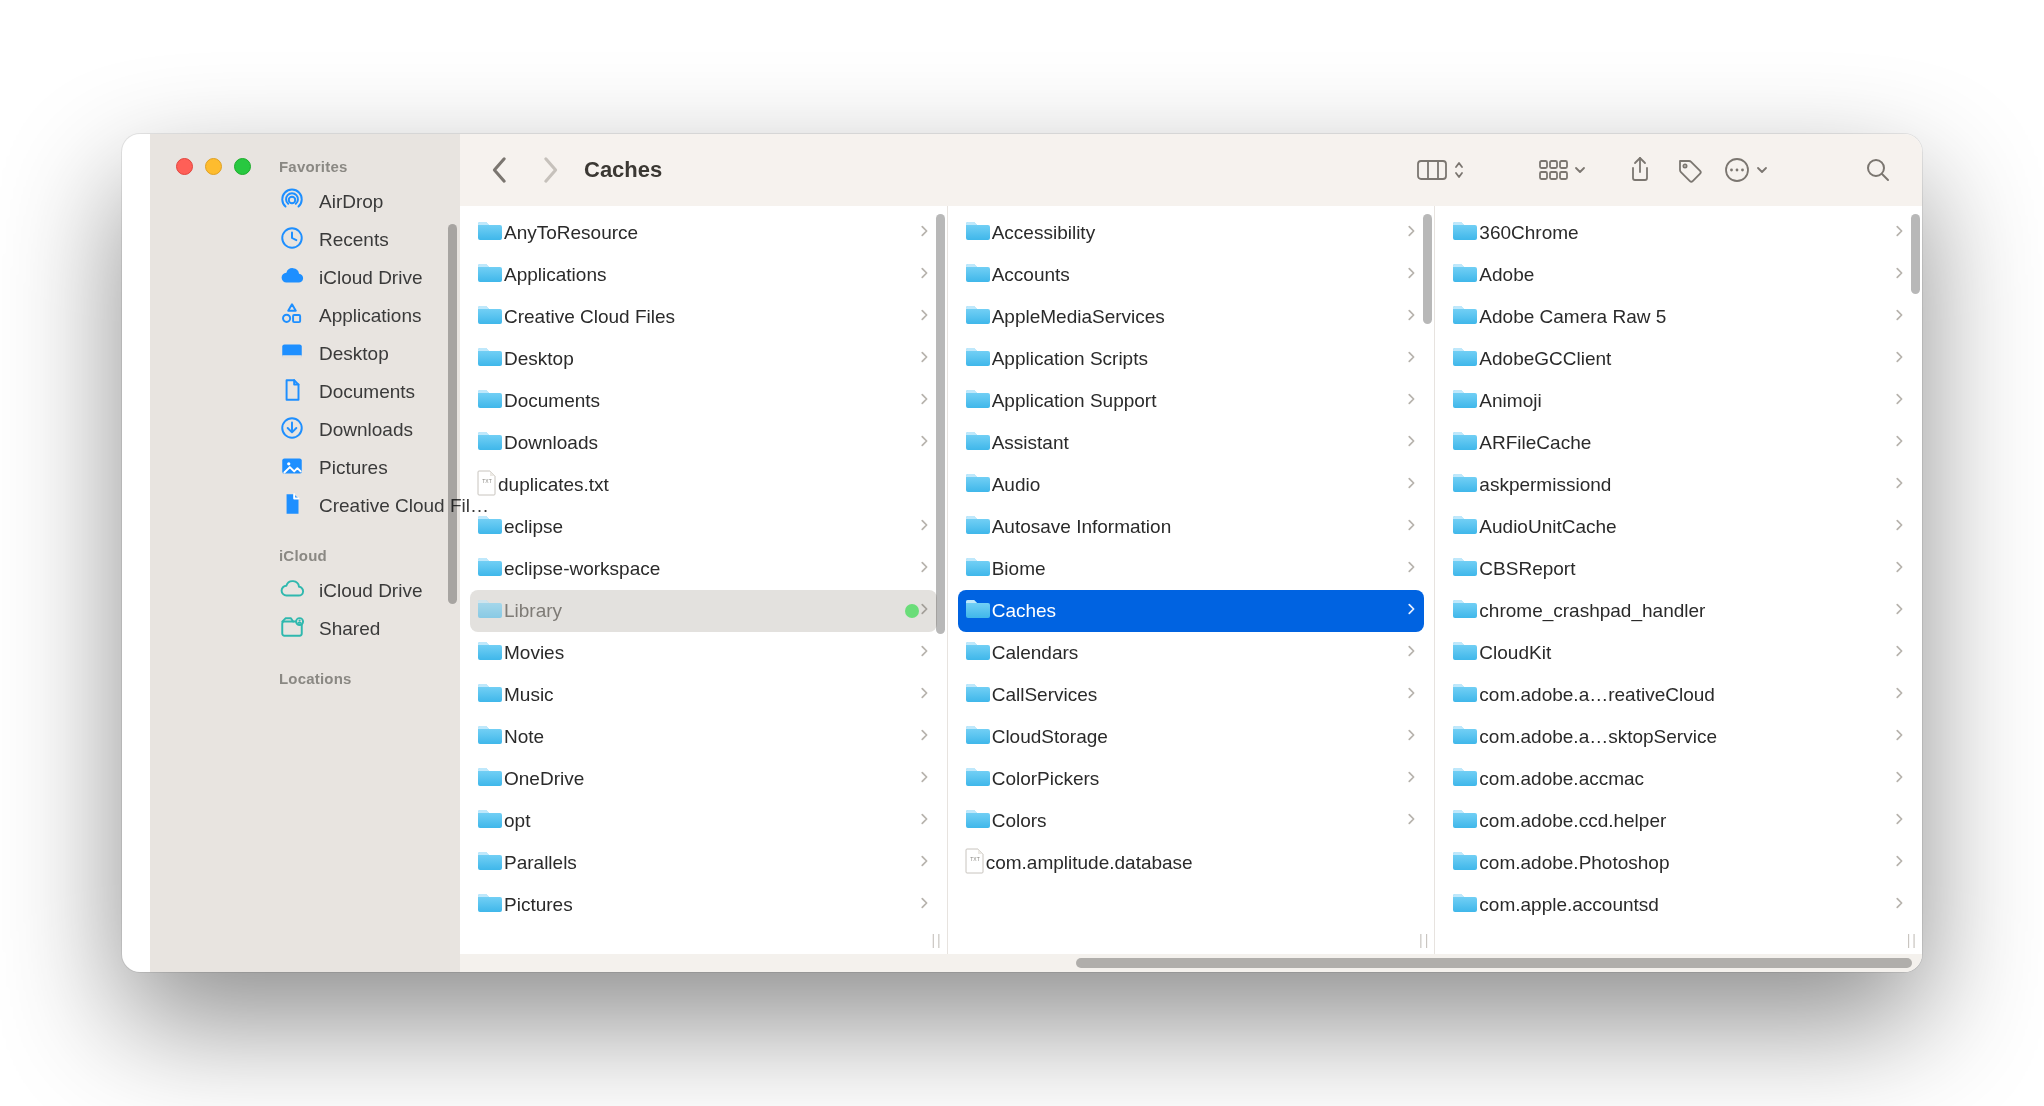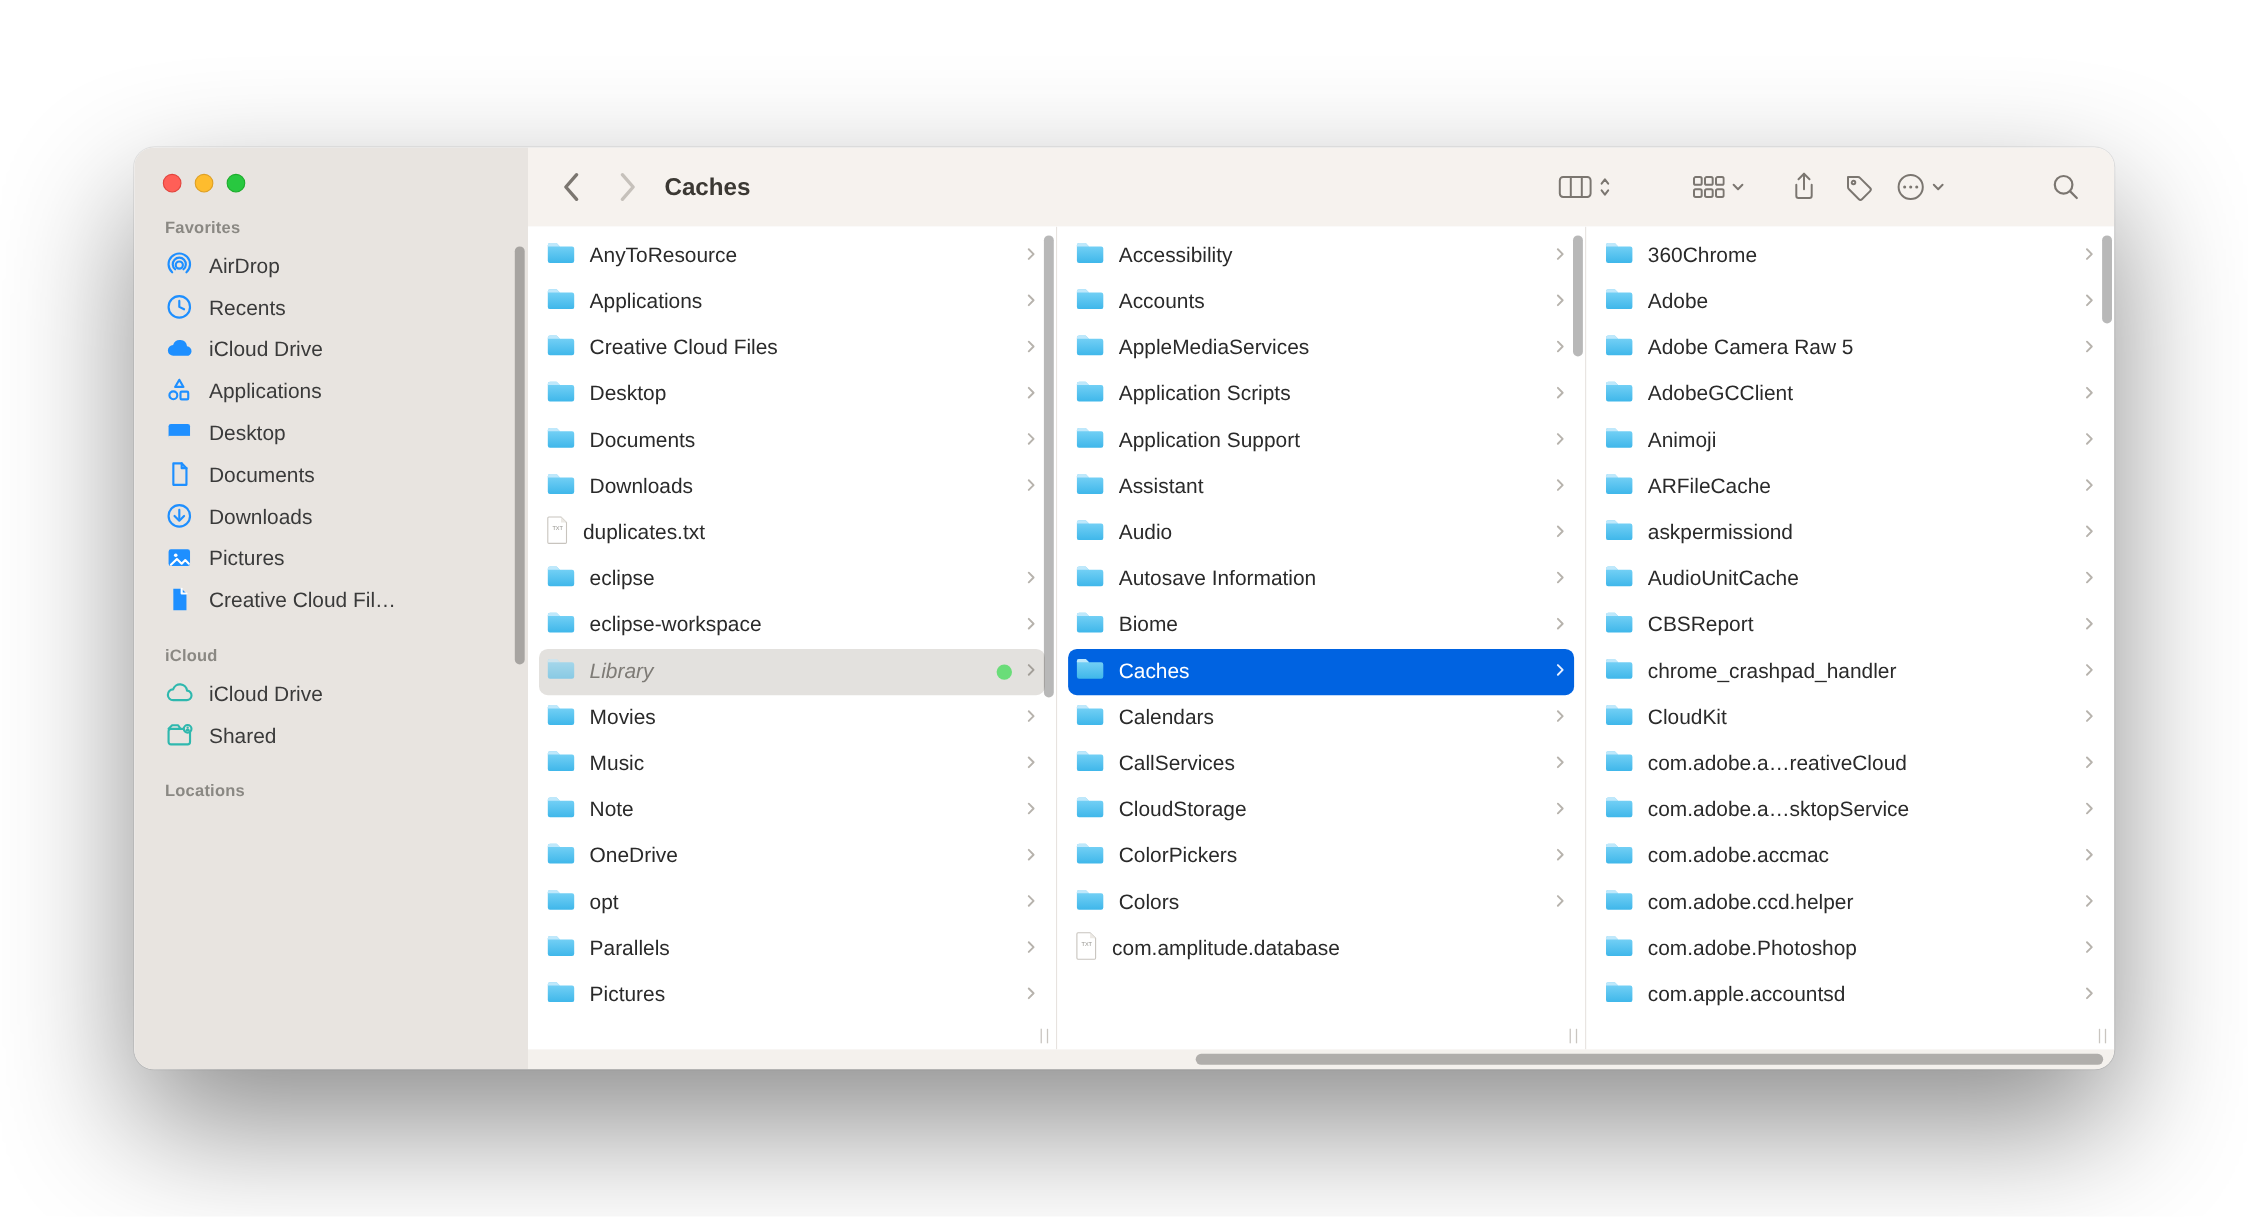--- a/index.html
+++ b/index.html
@@ -3,21 +3,21 @@
 <meta charset="utf-8">
 <style>
   * { box-sizing: border-box; margin: 0; padding: 0; font-family: -apple-system, "Helvetica Neue", Arial, sans-serif; }
   body { background: transparent; display: flex; align-items: center; justify-content: center; width: 2044px; height: 1106px; }
   .window {
     width: 1800px; height: 838px; border-radius: 18px; overflow: hidden;
     box-shadow: 0 50px 120px rgba(0,0,0,0.45), 0 0 0 1px rgba(0,0,0,0.08);
     display: flex; background: #fff;
   }
   
-  .sidebar { width: 358px; background: #e8e4e0; display: flex; flex-direction: column; position: relative; }
+  .sidebar { width: 310px; background: #e8e4e0; display: flex; flex-direction: row; position: relative; margin-left: 28px; }
   .traffic { display: flex; gap: 12px; padding: 24px 0 0 26px; }
   .traffic-dot { width: 17px; height: 17px; border-radius: 50%; }
   .dot-close { background: #ff5f57; border: 1px solid #e2443d; }
   .dot-min { background: #febc2e; border: 1px solid #dfa023; }
   .dot-max { background: #28c840; border: 1px solid #1dad2c; }
   .side-section { padding: 18px 14px 0 14px; }
   .side-heading { font-size: 15px; font-weight: 700; color: #8a8883; padding: 6px 14px 6px 14px; letter-spacing: .2px; }
   .side-item { display: flex; align-items: flex-end; gap: 14px; padding: 6px 14px; border-radius: 8px; font-size: 19px; color: #3a3a3a; cursor: default; }
   .side-item svg, .side-item .icon-box { flex: 0 0 26px; width: 26px; height: 26px; }
   .side-item .label { white-space: nowrap; overflow: hidden; text-overflow: ellipsis; }
@@ -27,24 +27,24 @@
   .main { flex: 1; display: flex; flex-direction: column; }
   .toolbar { height: 72px; background: #f6f2ee; display: flex; align-items: center; padding: 0 22px 0 18px; gap: 6px; }
   .tb-btn { width: 44px; height: 44px; display: flex; align-items: center; justify-content: center; color: #7b7670; border-radius: 8px; }
   .tb-btn.wide { width: auto; padding: 0 6px; gap: 6px; display: flex; align-items: center; }
   .tb-spacer { flex: 1; }
   .title { font-size: 22px; font-weight: 700; color: #3b3833; padding: 0 14px 0 6px; }
   .columns { flex: 1; display: flex; overflow: hidden; background: #fff; }
   .col { flex: 1 1 0; min-width: 0; overflow-y: hidden; position: relative; border-left: 1px solid #e7e3df; }
   .col:first-child { border-left: none; }
   .col-inner { padding: 6px 10px 6px 10px; }
-  .row { display: flex; align-items: center; gap: 12px; height: 42px; border-radius: 8px; padding: 0 8px 0 6px; font-size: 19px; color: #2a2a2a; }
+  .row { display: flex; align-items: center; height: 42px; border-radius: 8px; padding: 0 8px 0 6px; font-size: 19px; color: #2a2a2a; }
   .row .name { flex: 1; white-space: nowrap; overflow: hidden; text-overflow: ellipsis; }
   .row .chev { color: #b7b3ad; font-size: 16px; }
-  .row.selected-bg { background: #e3e1de; color: #7e7b76; font-style: italic; }
+  .row.selected-bg { background: #e3e1de; color: #7e7b76; }
   .row.selected-bg .chev { color: #a39f99; }
   .row.selected-hl { background: #0063e1; color: #fff; }
   .row.selected-hl .chev { color: #e8f0ff; }
   .row .tag-dot { width: 14px; height: 14px; border-radius: 50%; }
   .folder-icon { width: 28px; height: 22px; }
   .file-icon { width: 22px; height: 26px; }
   .col-scroll-track { position: absolute; right: 2px; top: 8px; width: 9px; height: 560px; }
   .col-scroll-thumb { width: 9px; border-radius: 5px; background: rgba(0,0,0,0.28); }
   .col-grip { position: absolute; right: 4px; bottom: 6px; color: #c9c5c0; font-size: 14px; letter-spacing: 2px; user-select: none; }
   .hscroll { height: 18px; background: #f4f1ed; display:flex; align-items:center; padding:0 10px; }

